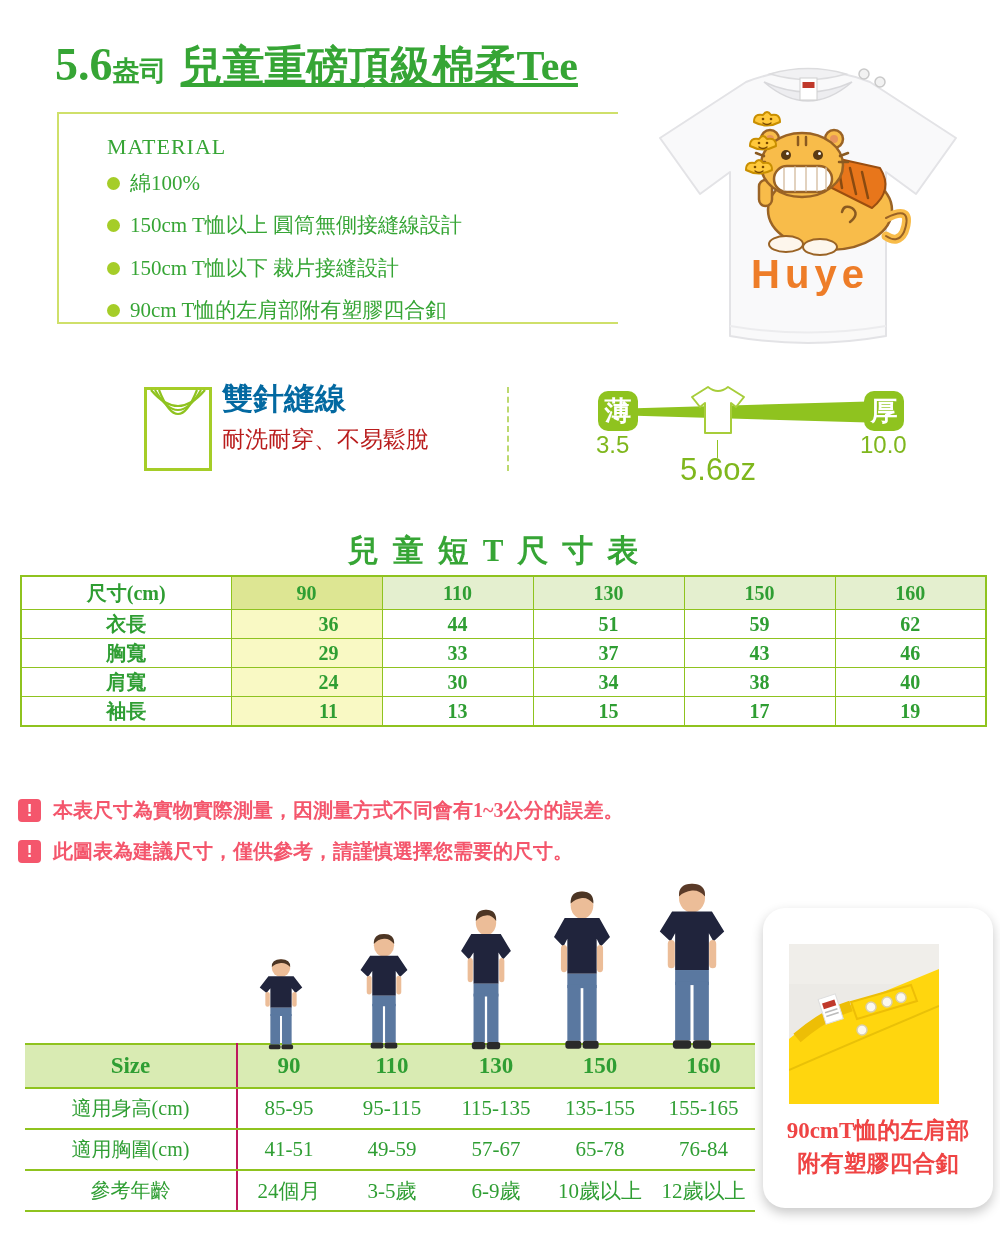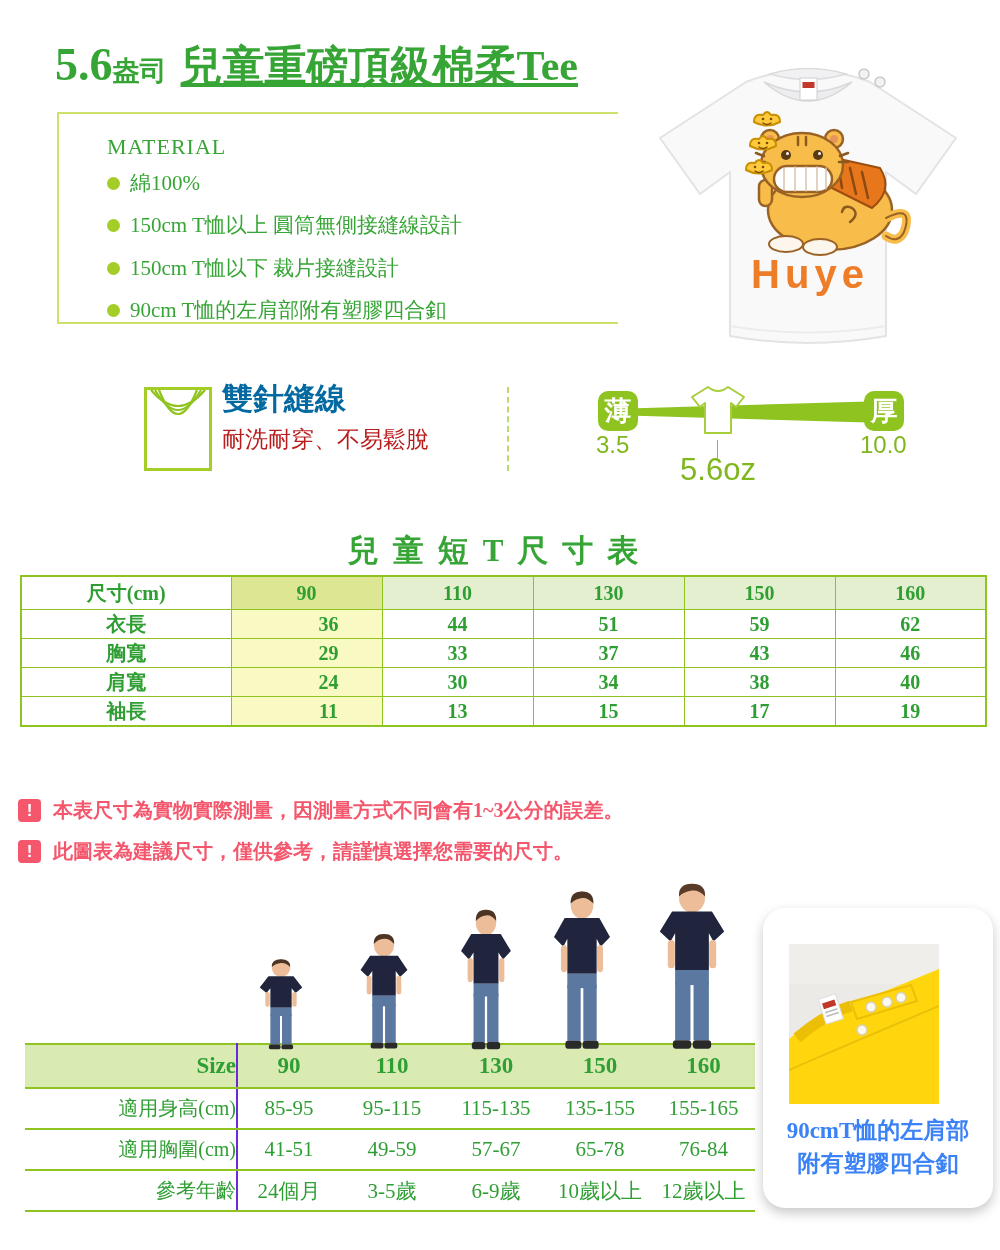--- a/index.html
+++ b/index.html
@@ -72,27 +72,27 @@
   .k110{left:352px;top:930px;width:64px;height:122px;}
   .k130{left:452px;top:904px;width:68px;height:148px;}
   .k150{left:542px;top:886px;width:80px;height:166px;}
   .k160{left:646px;top:878px;width:92px;height:174px;}
 
   
   .fit-table{position:absolute;left:25px;top:1043px;width:730px;border-collapse:collapse;table-layout:fixed;z-index:1;}
   .fit-table td{text-align:center;color:#2f9e33;font-size:21px;padding:0;border-bottom:2px solid #8fc31f;}
   .fit-table tr.fh td{background:#d9ebb3;border-top:2px solid #8fc31f;height:42px;font-weight:bold;font-size:23px;}
   .fit-table tr.fr td{height:39px;background:#fff;}
-  .fit-table td.lab{font-size:20px;border-right:2px solid #6d28d9;text-align:right;}
+  .fit-table td.lab{font-size:20px;border-right:2px solid #be185d;}
 
   
   .card{position:absolute;left:763px;top:908px;width:230px;height:300px;background:#fff;border-radius:22px;
         box-shadow:0 5px 12px rgba(0,0,0,.22);z-index:2;}
   .card-photo{position:absolute;left:26px;top:36px;width:150px;height:160px;}
-  .card-text{position:absolute;left:0;top:206px;width:230px;text-align:center;color:#3b82f6;
+  .card-text{position:absolute;left:0;top:206px;width:230px;text-align:center;color:#ef4444;
              font-weight:bold;font-size:23px;line-height:33px;}
 </style>
 </head>
 <body>
 
 <div class="page">
 
   <div class="title">
     <span class="t-num">5.6</span><span class="t-unit">盎司</span><span class="t-main">兒童重磅頂級棉柔Tee</span>
   </div>

